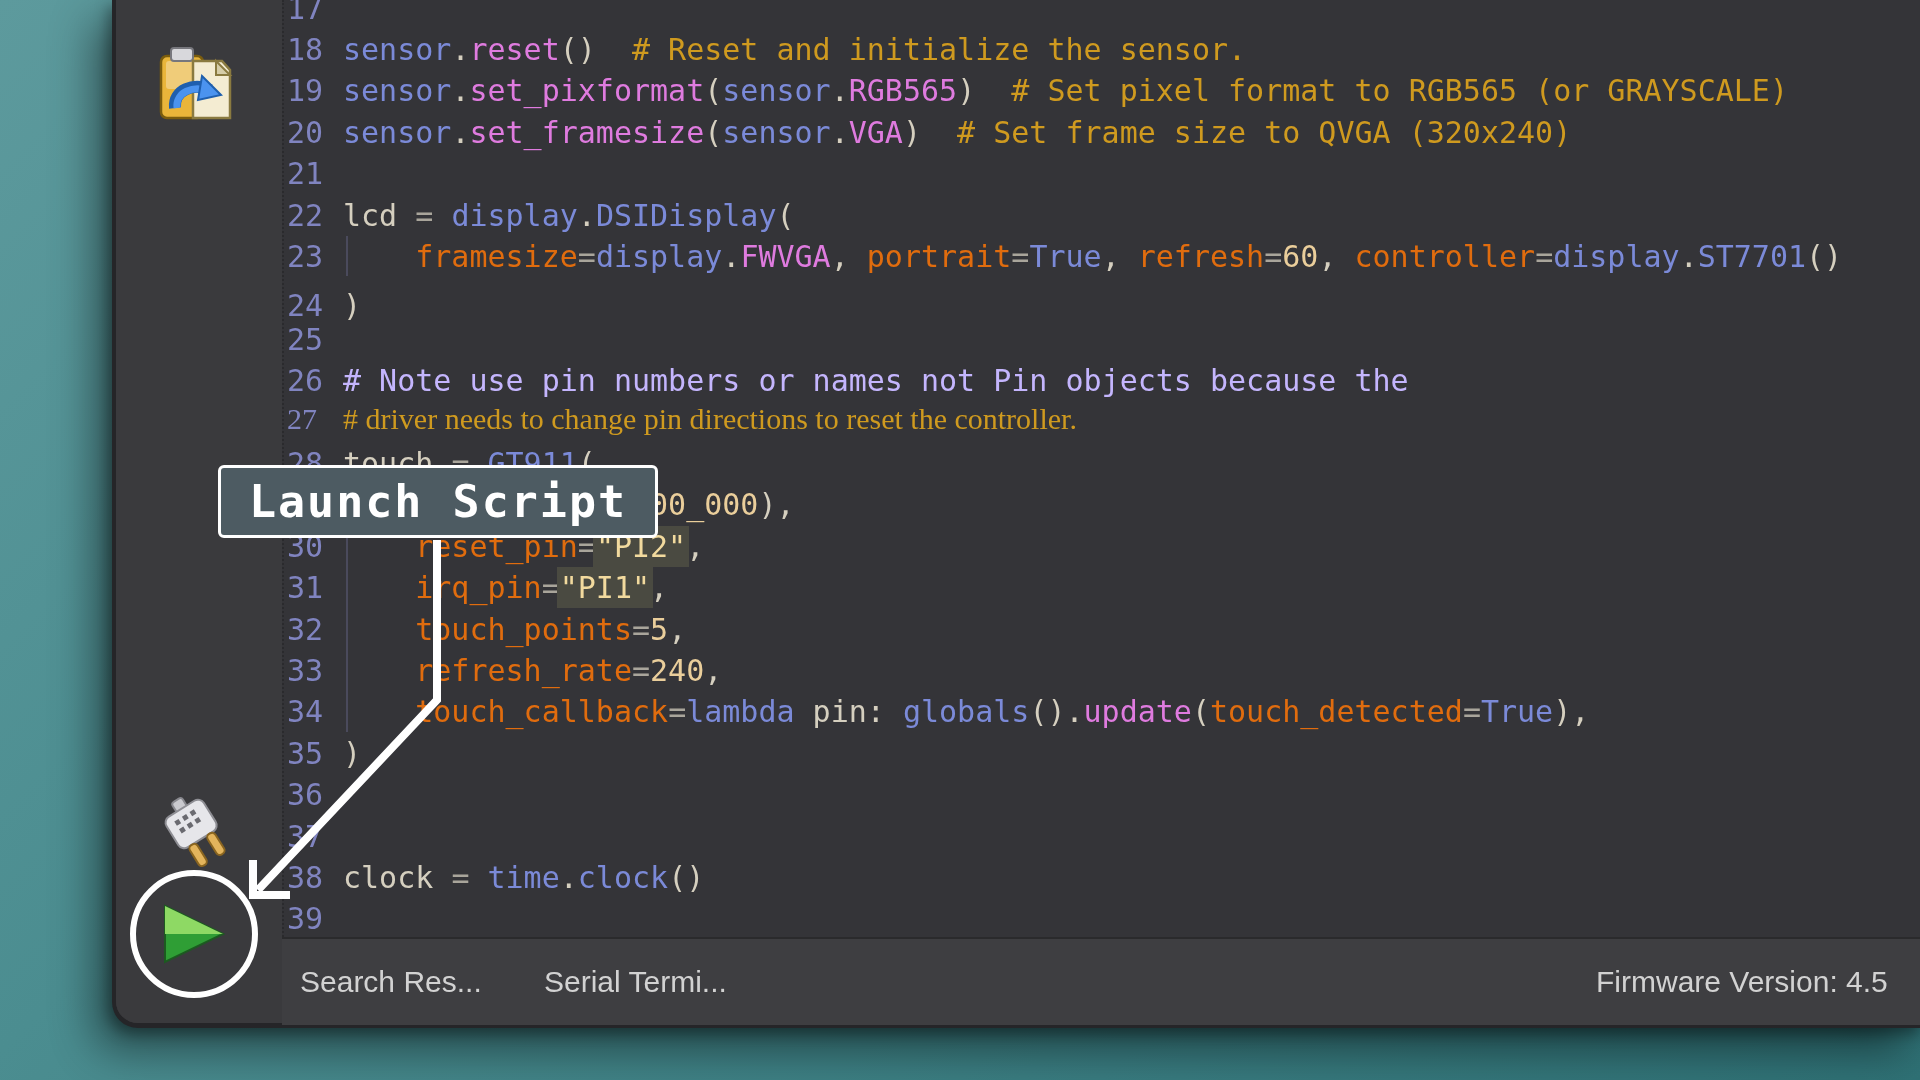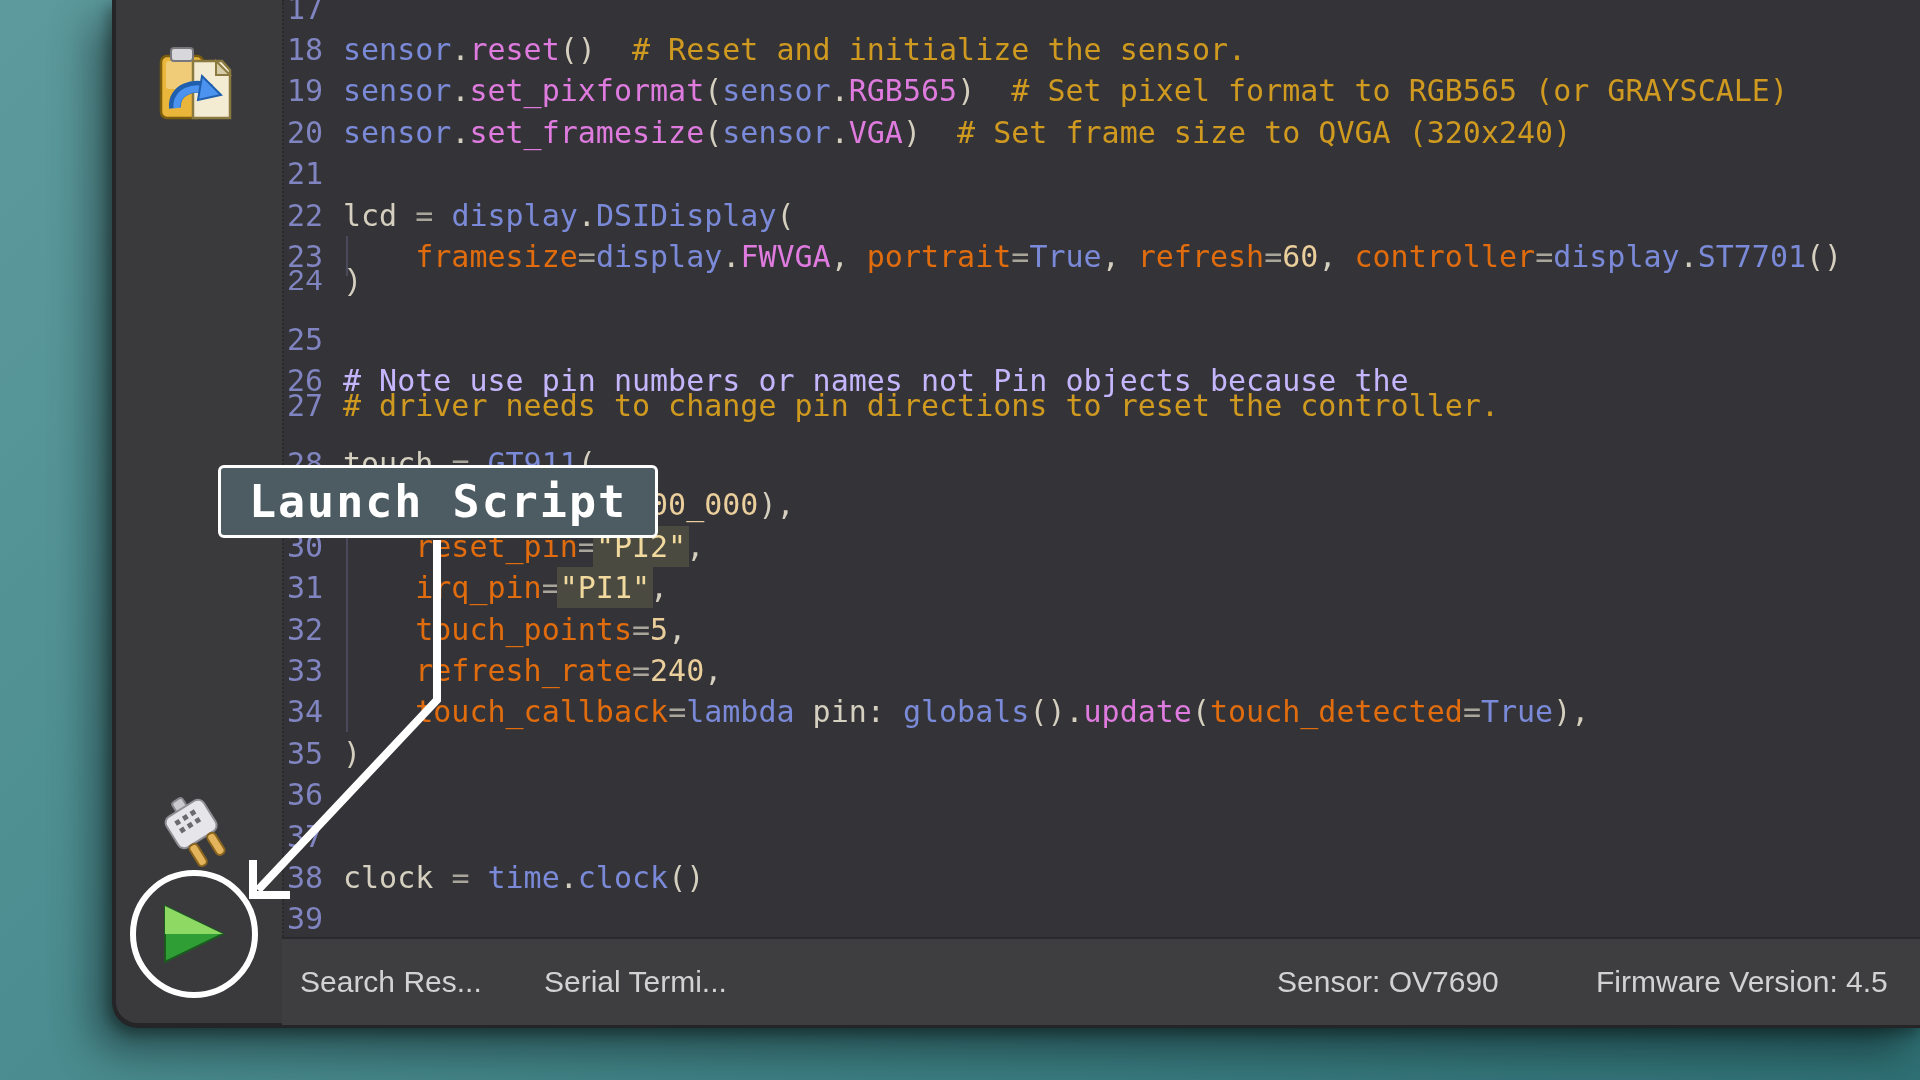--- a/index.html
+++ b/index.html
@@ -116,43 +116,42 @@
     <div class="guide" style="left:62px;top:236px;height:40px;"></div>
     <div class="guide" style="left:62px;top:484px;height:248px;"></div>
     <div id="code-area">
         <div class="row" style="top: -13px;"><span class="ln" style="color: rgb(128, 132, 192);">17</span><span class="code"></span></div>
         <div class="row" style="top: 28.4px;"><span class="ln" style="color: rgb(128, 132, 192);">18</span><span class="code"><span class="tk-b" style="color: rgb(123, 138, 216);">sensor</span><span class="tk-t" style="color: rgb(213, 207, 191);">.</span><span class="tk-p" style="color: rgb(223, 123, 223);">reset</span><span class="tk-t" style="color: rgb(213, 207, 191);">()</span><span class="tk-c" style="color: rgb(207, 154, 31);">  # Reset and initialize the sensor.</span></span></div>
         <div class="row" style="top: 69.8px;"><span class="ln" style="color: rgb(128, 132, 192);">19</span><span class="code"><span class="tk-b" style="color: rgb(123, 138, 216);">sensor</span><span class="tk-t" style="color: rgb(213, 207, 191);">.</span><span class="tk-p" style="color: rgb(223, 123, 223);">set_pixformat</span><span class="tk-t" style="color: rgb(213, 207, 191);">(</span><span class="tk-b" style="color: rgb(123, 138, 216);">sensor</span><span class="tk-t" style="color: rgb(213, 207, 191);">.</span><span class="tk-p" style="color: rgb(223, 123, 223);">RGB565</span><span class="tk-t" style="color: rgb(213, 207, 191);">)</span><span class="tk-c" style="color: rgb(207, 154, 31);">  # Set pixel format to RGB565 (or GRAYSCALE)</span></span></div>
         <div class="row" style="top: 111.2px;"><span class="ln" style="color: rgb(128, 132, 192);">20</span><span class="code"><span class="tk-b" style="color: rgb(123, 138, 216);">sensor</span><span class="tk-t" style="color: rgb(213, 207, 191);">.</span><span class="tk-p" style="color: rgb(223, 123, 223);">set_framesize</span><span class="tk-t" style="color: rgb(213, 207, 191);">(</span><span class="tk-b" style="color: rgb(123, 138, 216);">sensor</span><span class="tk-t" style="color: rgb(213, 207, 191);">.</span><span class="tk-p" style="color: rgb(223, 123, 223);">VGA</span><span class="tk-t" style="color: rgb(213, 207, 191);">)</span><span class="tk-c" style="color: rgb(207, 154, 31);">  # Set frame size to QVGA (320x240)</span></span></div>
         <div class="row" style="top: 152.6px;"><span class="ln" style="color: rgb(128, 132, 192);">21</span><span class="code"></span></div>
         <div class="row" style="top: 194px;"><span class="ln" style="color: rgb(128, 132, 192);">22</span><span class="code"><span class="tk-t" style="color: rgb(213, 207, 191);">lcd </span><span class="tk-e" style="color: rgb(169, 165, 155);">=</span><span class="tk-t" style="color: rgb(213, 207, 191);"> </span><span class="tk-b" style="color: rgb(123, 138, 216);">display</span><span class="tk-t" style="color: rgb(213, 207, 191);">.</span><span class="tk-b" style="color: rgb(123, 138, 216);">DSIDisplay</span><span class="tk-t" style="color: rgb(213, 207, 191);">(</span></span></div>
         <div class="row" style="top: 235.4px;"><span class="ln" style="color: rgb(128, 132, 192);">23</span><span class="code"><span class="tk-t" style="color: rgb(213, 207, 191);">    </span><span class="tk-o" style="color: rgb(224, 108, 14);">framesize</span><span class="tk-e" style="color: rgb(169, 165, 155);">=</span><span class="tk-b" style="color: rgb(123, 138, 216);">display</span><span class="tk-t" style="color: rgb(213, 207, 191);">.</span><span class="tk-p" style="color: rgb(223, 123, 223);">FWVGA</span><span class="tk-t" style="color: rgb(213, 207, 191);">, </span><span class="tk-o" style="color: rgb(224, 108, 14);">portrait</span><span class="tk-e" style="color: rgb(169, 165, 155);">=</span><span class="tk-b" style="color: rgb(123, 138, 216);">True</span><span class="tk-t" style="color: rgb(213, 207, 191);">, </span><span class="tk-o" style="color: rgb(224, 108, 14);">refresh</span><span class="tk-e" style="color: rgb(169, 165, 155);">=</span><span class="tk-n" style="color: rgb(234, 206, 155);">60</span><span class="tk-t" style="color: rgb(213, 207, 191);">, </span><span class="tk-o" style="color: rgb(224, 108, 14);">controller</span><span class="tk-e" style="color: rgb(169, 165, 155);">=</span><span class="tk-b" style="color: rgb(123, 138, 216);">display</span><span class="tk-t" style="color: rgb(213, 207, 191);">.</span><span class="tk-b" style="color: rgb(123, 138, 216);">ST7701</span><span class="tk-t" style="color: rgb(213, 207, 191);">()</span></span></div>
-        <div class="row" style="top: 261px; font-family: Liberation Mono, monospace;"><span class="ln" style="color: rgb(128, 132, 192);">24</span><span class="code"><span class="tk-t" style="color: rgb(213, 207, 191);">)</span></span></div>
+        <div class="row" style="top: 284px;"><span class="ln" style="color: rgb(128, 132, 192);">24</span><span class="code"><span class="tk-t" style="color: rgb(213, 207, 191);">)</span></span></div>
         <div class="row" style="top: 318.2px;"><span class="ln" style="color: rgb(128, 132, 192);">25</span><span class="code"></span></div>
         <div class="row" style="top: 359.6px;"><span class="ln" style="color: rgb(128, 132, 192);">26</span><span class="code"><span class="tk-c" style="color: #c4b5fd;"># Note use pin numbers or names not Pin objects because the</span></span></div>
-        <div class="row" style="top: 384px;"><span class="ln" style="color: rgb(128, 132, 192);">27</span><span class="code"><span class="tk-c" style="color: rgb(207, 154, 31);"># driver needs to change pin directions to reset the controller.</span></span></div>
+        <div class="row" style="top: 398px; font-family: Liberation Serif, serif;"><span class="ln" style="color: rgb(128, 132, 192);">27</span><span class="code"><span class="tk-c" style="color: rgb(207, 154, 31);"># driver needs to change pin directions to reset the controller.</span></span></div>
         <div class="row" style="top: 442.4px;"><span class="ln" style="color: rgb(128, 132, 192);">28</span><span class="code"><span class="tk-t" style="color: rgb(213, 207, 191);">touch </span><span class="tk-e" style="color: rgb(169, 165, 155);">=</span><span class="tk-t" style="color: rgb(213, 207, 191);"> </span><span class="tk-b" style="color: rgb(123, 138, 216);">GT911</span><span class="tk-t" style="color: rgb(213, 207, 191);">(</span></span></div>
         <div class="row" style="top: 483.8px;"><span class="ln" style="color: rgb(128, 132, 192);">29</span><span class="code"><span class="tk-t" style="color: rgb(213, 207, 191);">    </span><span class="tk-b" style="color: rgb(123, 138, 216);">I2C</span><span class="tk-t" style="color: rgb(213, 207, 191);">(</span><span class="tk-n" style="color: rgb(234, 206, 155);">4</span><span class="tk-t" style="color: rgb(213, 207, 191);">, </span><span class="tk-o" style="color: rgb(224, 108, 14);">freq</span><span class="tk-e" style="color: rgb(169, 165, 155);">=</span><span class="tk-n" style="color: rgb(234, 206, 155);">400_000</span><span class="tk-t" style="color: rgb(213, 207, 191);">),</span></span></div>
         <div class="row" style="top: 525.2px;"><span class="ln" style="color: rgb(128, 132, 192);">30</span><span class="code"><span class="tk-t" style="color: rgb(213, 207, 191);">    </span><span class="tk-o" style="color: rgb(224, 108, 14);">reset_pin</span><span class="tk-e" style="color: rgb(169, 165, 155);">=</span><span class="tk-s" style="color: rgb(242, 218, 158);">"PI2"</span><span class="tk-t" style="color: rgb(213, 207, 191);">,</span></span></div>
         <div class="row" style="top: 566.6px;"><span class="ln" style="color: rgb(128, 132, 192);">31</span><span class="code"><span class="tk-t" style="color: rgb(213, 207, 191);">    </span><span class="tk-o" style="color: rgb(224, 108, 14);">irq_pin</span><span class="tk-e" style="color: rgb(169, 165, 155);">=</span><span class="tk-s" style="color: rgb(242, 218, 158);">"PI1"</span><span class="tk-t" style="color: rgb(213, 207, 191);">,</span></span></div>
         <div class="row" style="top: 608px;"><span class="ln" style="color: rgb(128, 132, 192);">32</span><span class="code"><span class="tk-t" style="color: rgb(213, 207, 191);">    </span><span class="tk-o" style="color: rgb(224, 108, 14);">touch_points</span><span class="tk-e" style="color: rgb(169, 165, 155);">=</span><span class="tk-n" style="color: rgb(234, 206, 155);">5</span><span class="tk-t" style="color: rgb(213, 207, 191);">,</span></span></div>
         <div class="row" style="top: 649.4px;"><span class="ln" style="color: rgb(128, 132, 192);">33</span><span class="code"><span class="tk-t" style="color: rgb(213, 207, 191);">    </span><span class="tk-o" style="color: rgb(224, 108, 14);">refresh_rate</span><span class="tk-e" style="color: rgb(169, 165, 155);">=</span><span class="tk-n" style="color: rgb(234, 206, 155);">240</span><span class="tk-t" style="color: rgb(213, 207, 191);">,</span></span></div>
         <div class="row" style="top: 690.8px;"><span class="ln" style="color: rgb(128, 132, 192);">34</span><span class="code"><span class="tk-t" style="color: rgb(213, 207, 191);">    </span><span class="tk-o" style="color: rgb(224, 108, 14);">touch_callback</span><span class="tk-e" style="color: rgb(169, 165, 155);">=</span><span class="tk-b" style="color: rgb(123, 138, 216);">lambda</span><span class="tk-t" style="color: rgb(213, 207, 191);"> pin</span><span class="tk-t" style="color: rgb(213, 207, 191);">: </span><span class="tk-b" style="color: rgb(123, 138, 216);">globals</span><span class="tk-t" style="color: rgb(213, 207, 191);">().</span><span class="tk-p" style="color: rgb(223, 123, 223);">update</span><span class="tk-t" style="color: rgb(213, 207, 191);">(</span><span class="tk-o" style="color: rgb(224, 108, 14);">touch_detected</span><span class="tk-e" style="color: rgb(169, 165, 155);">=</span><span class="tk-b" style="color: rgb(123, 138, 216);">True</span><span class="tk-t" style="color: rgb(213, 207, 191);">),</span></span></div>
         <div class="row" style="top: 732.2px;"><span class="ln" style="color: rgb(128, 132, 192);">35</span><span class="code"><span class="tk-t" style="color: rgb(213, 207, 191);">)</span></span></div>
         <div class="row" style="top: 773.6px;"><span class="ln" style="color: rgb(128, 132, 192);">36</span><span class="code"></span></div>
         <div class="row" style="top: 815px;"><span class="ln" style="color: rgb(128, 132, 192);">37</span></div>
         <div class="row" style="top: 856.4px;"><span class="ln" style="color: rgb(128, 132, 192);">38</span><span class="code"><span class="tk-t" style="color: rgb(213, 207, 191);">clock </span><span class="tk-e" style="color: rgb(169, 165, 155);">=</span><span class="tk-t" style="color: rgb(213, 207, 191);"> </span><span class="tk-b" style="color: rgb(123, 138, 216);">time</span><span class="tk-t" style="color: rgb(213, 207, 191);">.</span><span class="tk-b" style="color: rgb(123, 138, 216);">clock</span><span class="tk-t" style="color: rgb(213, 207, 191);">()</span></span></div>
         <div class="row" style="top: 897.8px;"><span class="ln" style="color: rgb(128, 132, 192);">39</span><span class="code"></span></div>
       </div>
   </div>
 
   <div id="statusbar">
       <span class="sb-item" style="left: 18px;">Search Res...</span>
       <span class="sb-item" style="left: 262px;">Serial Termi...</span>
-      <span class="sb-item" style="left: 995px;">Sensor: OV7690</span>
       <span class="sb-item" style="left: 1314px;">Firmware Version: 4.5</span>
     </div>
 </div>
 
 <div id="tooltip">
   <span>Launch Script</span>
 </div>
 
 <div id="ring"></div>
 

